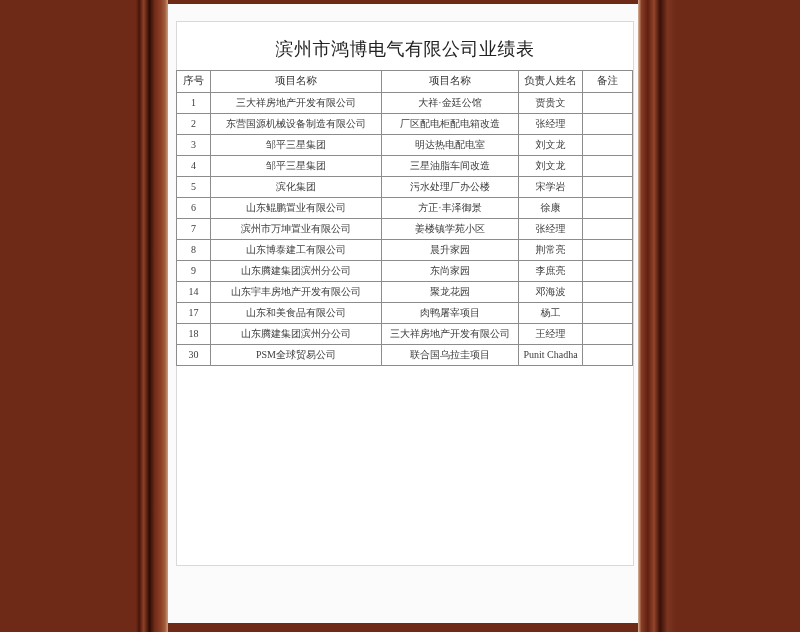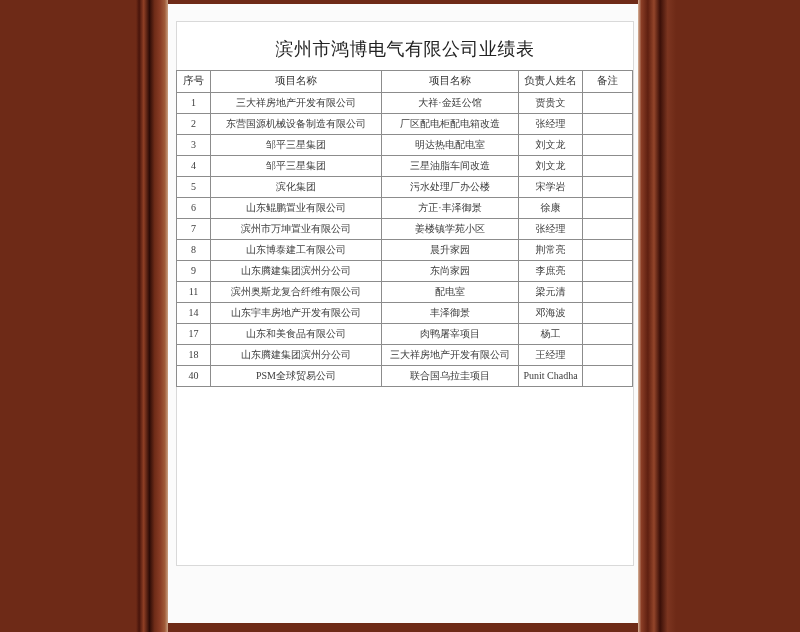--- a/index.html
+++ b/index.html
@@ -188,49 +188,42 @@
           <td></td>
         </tr>
             <tr>
           <td>9</td>
           <td>山东腾建集团滨州分公司</td>
           <td>东尚家园</td>
           <td>李庶亮</td>
           <td></td>
         </tr>
             <tr>
-          <td>11</td>
-          <td>滨州奥斯龙复合纤维有限公司</td>
-          <td>配电室</td>
-          <td>梁元清</td>
-          <td></td>
-        </tr>
-            <tr>
           <td>14</td>
           <td>山东宇丰房地产开发有限公司</td>
-          <td>丰泽御景</td>
+          <td>聚龙花园</td>
           <td>邓海波</td>
           <td></td>
         </tr>
             <tr>
           <td>17</td>
           <td>山东和美食品有限公司</td>
           <td>肉鸭屠宰项目</td>
           <td>杨工</td>
           <td></td>
         </tr>
             <tr>
           <td>18</td>
           <td>山东腾建集团滨州分公司</td>
           <td>三大祥房地产开发有限公司</td>
           <td>王经理</td>
           <td></td>
         </tr>
             <tr>
-          <td>40</td>
+          <td>30</td>
           <td>PSM全球贸易公司</td>
           <td>联合国乌拉圭项目</td>
           <td>Punit Chadha</td>
           <td></td>
         </tr>
           </tbody>
       </table>
 
     </div>
   </div>

